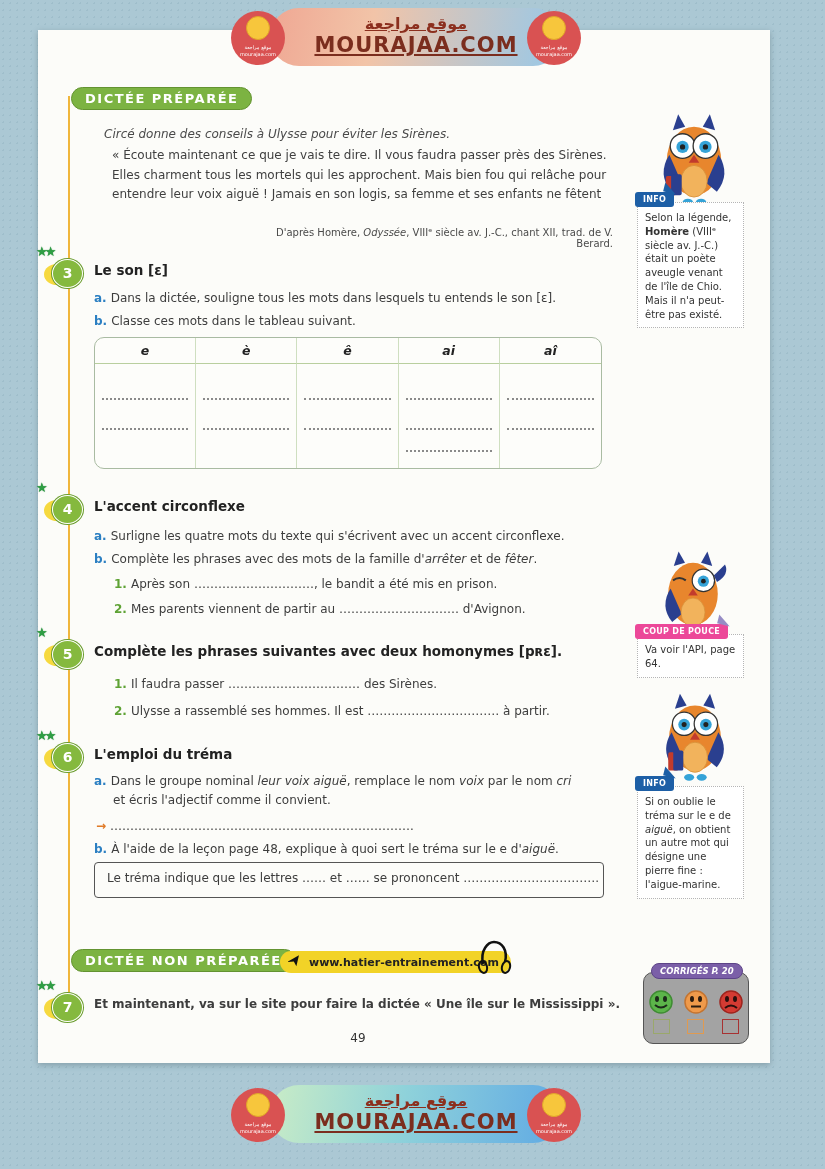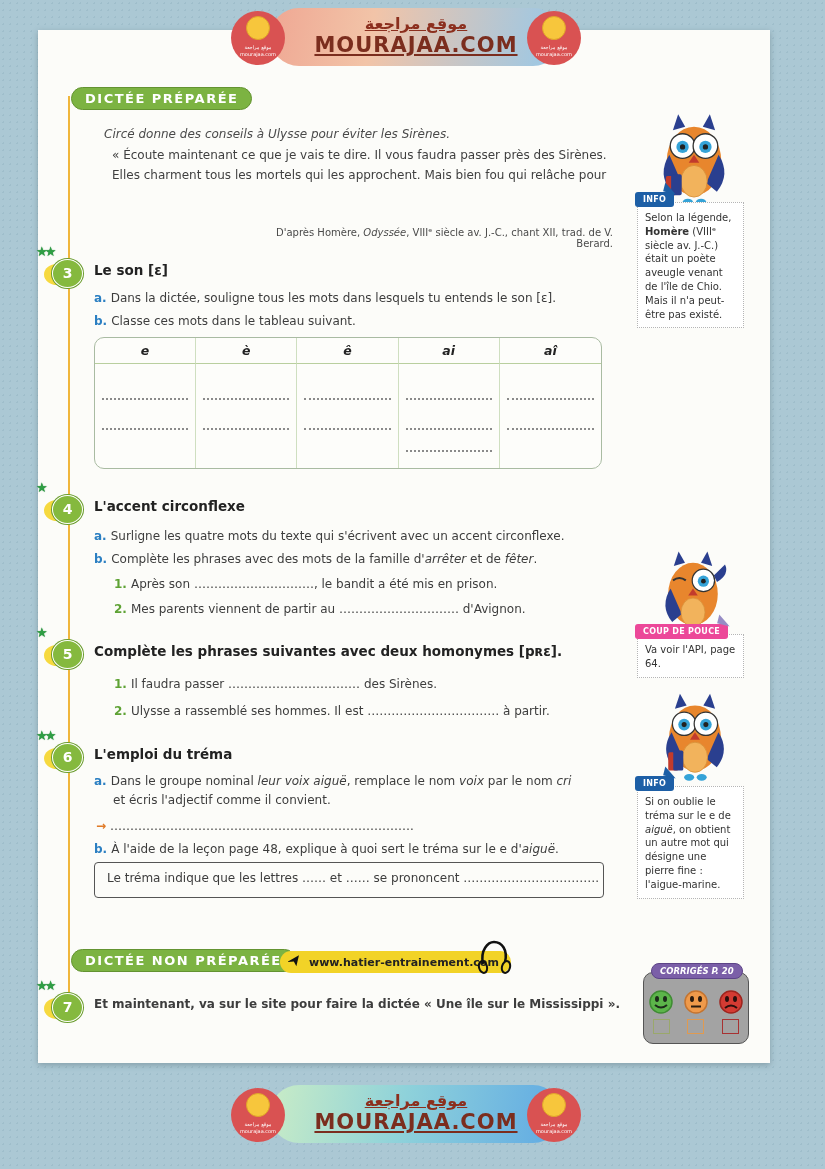--- a/index.html
+++ b/index.html
@@ -107,20 +107,21 @@
 
 <div class="page">
   <div class="vline"></div>
 
   <div class="banner" style="left:33px;top:57px;">DICTÉE PRÉPARÉE</div>
 
   <div class="abs intro" style="left:66px;top:97px;">Circé donne des conseils à Ulysse pour éviter les Sirènes.</div>
   <div class="abs quote" style="left:74px;top:116px;">
     <div>« Écoute maintenant ce que je vais te dire. Il vous faudra passer près des Sirènes.</div>
     <div>Elles charment tous les mortels qui les approchent. Mais bien fou qui relâche pour</div>
+    <div>entendre leur voix aiguë ! Jamais en son logis, sa femme et ses enfants ne fêtent</div>
   </div>
   <div class="abs attr" style="left:200px;top:197px;width:375px;text-align:right;">
     <span>D'après Homère, </span><span class="it">Odyssée</span><span>, VIIIᵉ siècle av. J.-C., chant XII, trad. de V. Berard.</span>
   </div>
 
   <div class="exbadge" style="left:11px;top:227px;">
     <span class="stars">★★</span>
     <span class="blob"></span>
     <span class="num">3</span>
   </div>
@@ -228,20 +229,21 @@
     <ellipse cx="30" cy="29" rx="4" ry="6" fill="none" stroke="#111" stroke-width="2" transform="rotate(15 30 29)"></ellipse>
   </svg>
 
   <div class="exbadge" style="left:11px;top:961px;">
     <span class="stars">★★</span>
     <span class="blob"></span>
     <span class="num">7</span>
   </div>
   <div class="abs line" style="left:56px;top:967px;font-weight:bold;">Et maintenant, va sur le site pour faire la dictée « Une île sur le Mississippi ».</div>
 
+  <div class="pagenum">49</div>
 
   <svg class="abs" style="left:612px;top:82px;" width="88" height="98" viewBox="0 0 100 110">
     <polygon points="26,20 32,2 40,16" fill="#2a3f8f"></polygon>
       <polygon points="74,20 68,2 60,16" fill="#2a3f8f"></polygon>
     <ellipse cx="50" cy="55" rx="31" ry="39" fill="#e8862d"></ellipse>
     <path d="M22,48 Q8,70 24,90 L36,80 Z" fill="#2a3f8f"></path>
       <path d="M78,48 Q92,70 76,90 L64,80 Z" fill="#2a3f8f"></path>
     <circle cx="37" cy="38" r="14" fill="#fff" stroke="#333" stroke-width="1.5"></circle>
     <circle cx="63" cy="38" r="14" fill="#fff" stroke="#333" stroke-width="1.5"></circle>
     <circle cx="37" cy="39" r="7" fill="#35a3d8"></circle>

